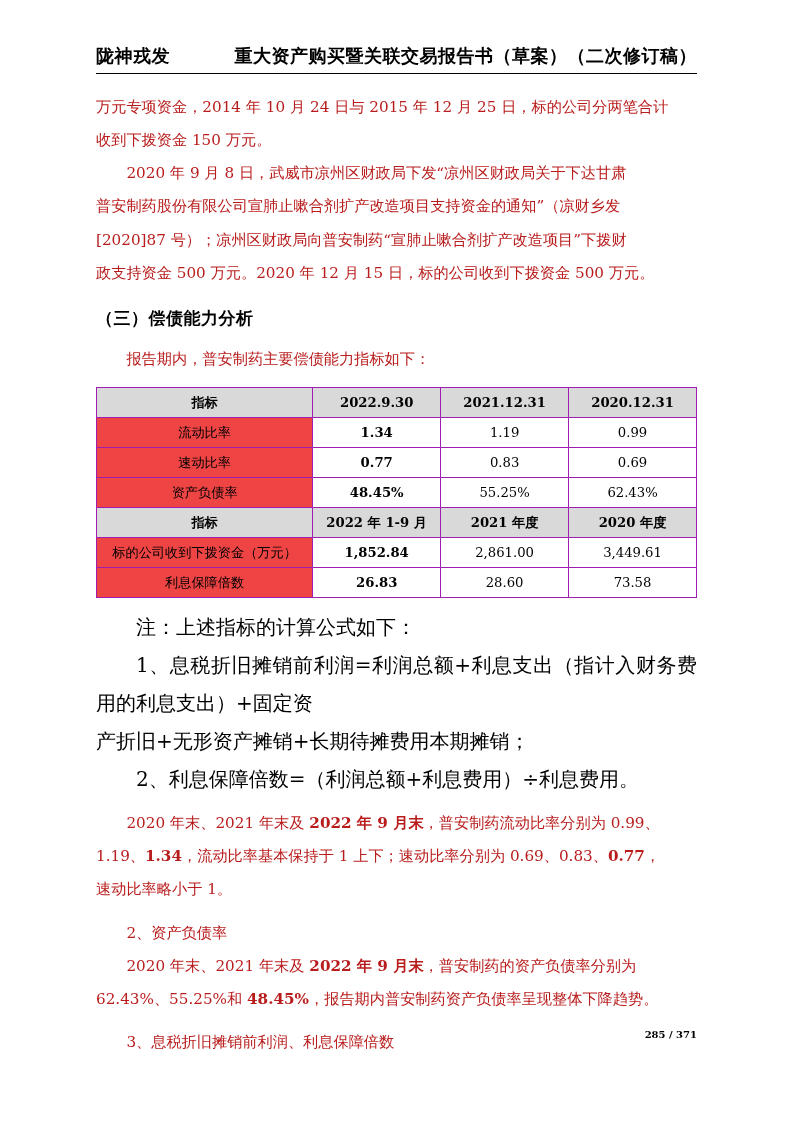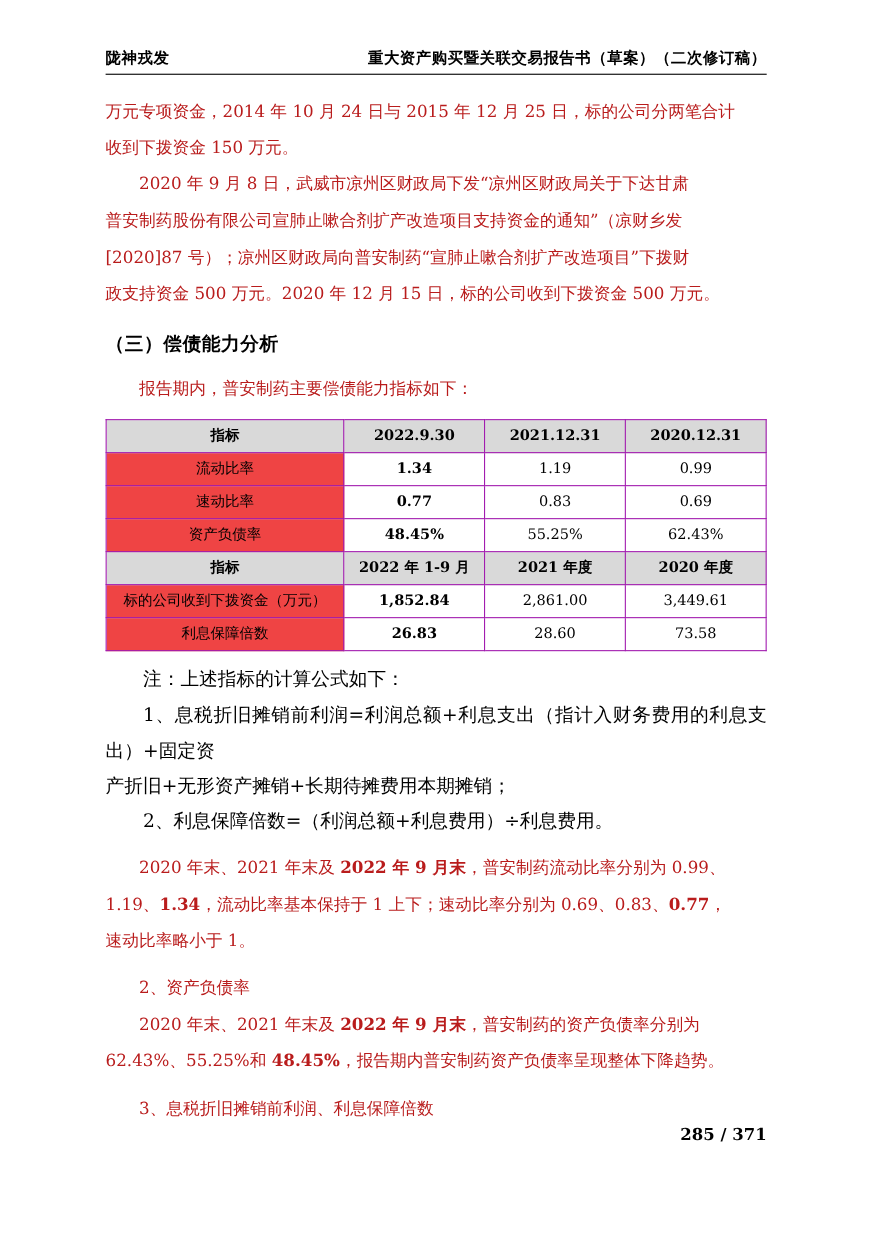--- a/index.html
+++ b/index.html
@@ -23,21 +23,21 @@
     position: absolute;
     left: 96px;
     right: 96px;
     top: 44px;
   }
   
   .header {
     display: flex;
     justify-content: space-between;
     align-items: baseline;
-    font-size: 14px;
+    font-size: 18px;
     font-weight: bold;
     color: #000;
     letter-spacing: 0.5px;
   }
   .header-left { white-space: nowrap; }
   .header-right { white-space: nowrap; }
   .header-rule {
     border-bottom: 1.2px solid #000;
     margin-top: 5px;
     margin-bottom: 18px;
@@ -57,21 +57,21 @@
     font-family: "DejaVu Sans", "Liberation Sans", sans-serif;
     font-size: 17px;
     font-weight: bold;
     margin: 18px 0 14px 0;
     letter-spacing: 0.5px;
   }
   .note-block {
     margin-top: 8px;
   }
   p.note {
-    font-size: 17px;
+    font-size: 20px;
     line-height: 1.9;
     margin: 0;
     text-align: justify;
     text-justify: inter-ideograph;
   }
   p.note.indent1 { text-indent: 2em; }
   
   table.fin {
     border-collapse: collapse;
     width: 100%;
@@ -93,21 +93,21 @@
   }
   table.fin td.shaded {
     background: #ef4444;
   }
   table.fin td.bold { font-weight: bold; }
   
   .footer {
     position: absolute;
     right: 96px;
     bottom: 82px;
-    font-size: 15px;
+    font-size: 10px;
     font-weight: bold;
     font-family: "DejaVu Serif", "Liberation Serif", serif;
   }
   .spacer-sm { height: 10px; }
 </style>
 </head>
 <body>
 
 <div class="page">
 

